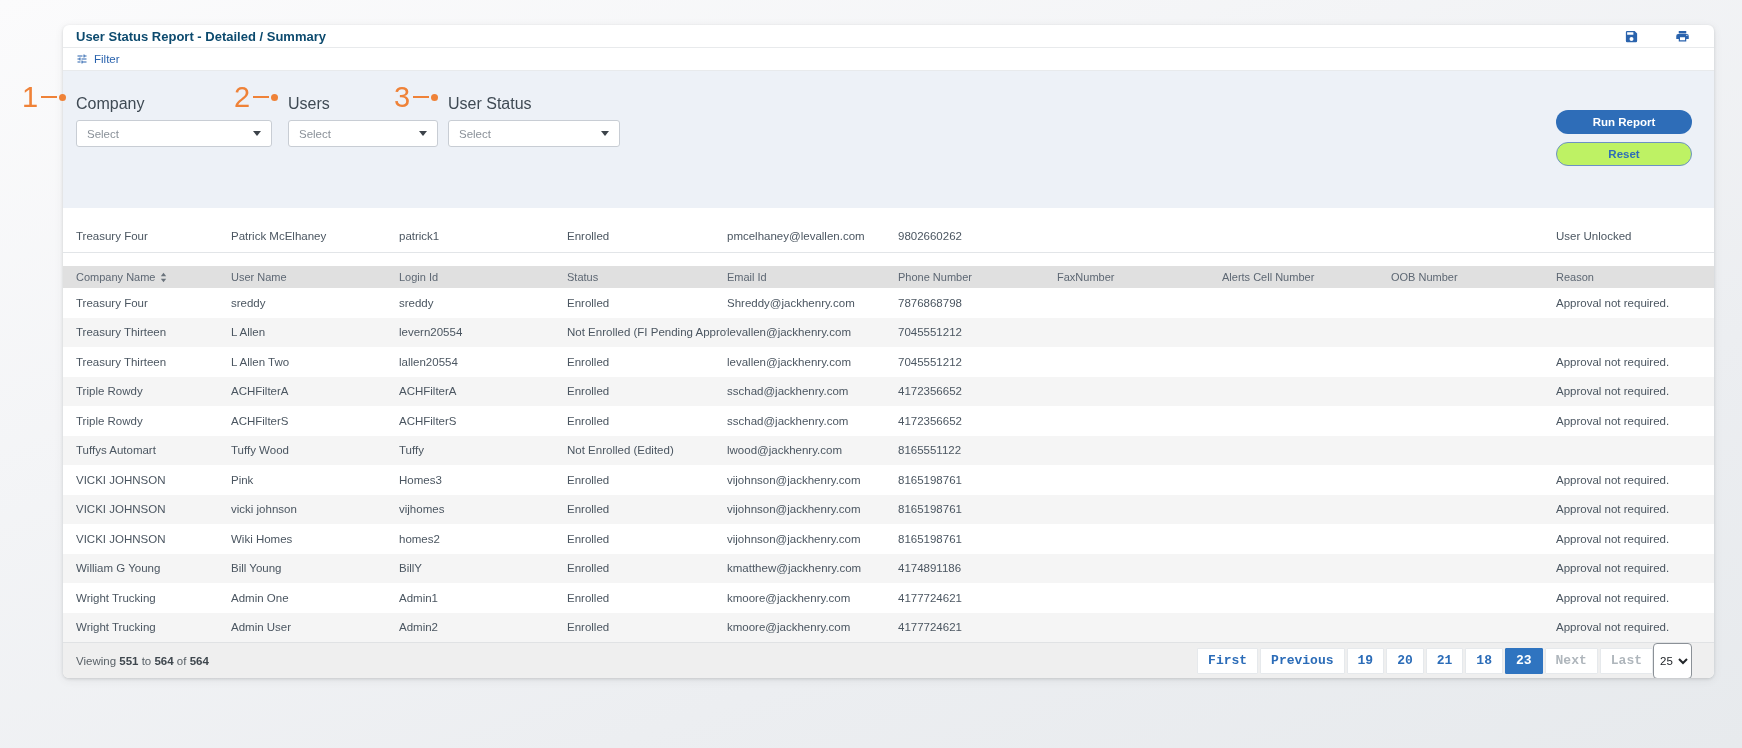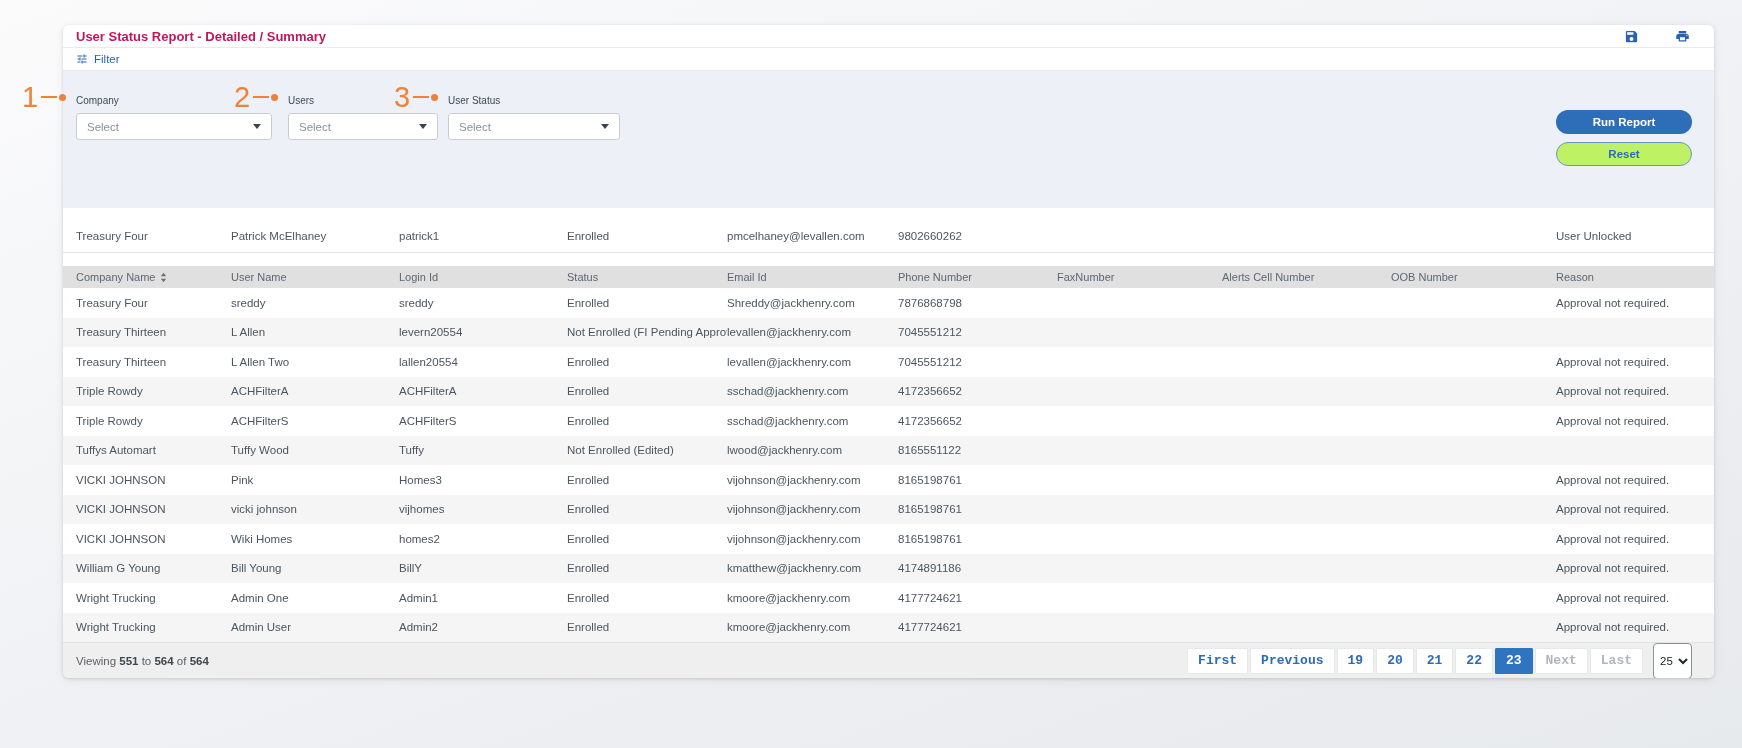--- a/index.html
+++ b/index.html
@@ -11,32 +11,32 @@
     overflow:hidden;
   }
   .card {
     position:absolute; left:63px; top:25px; width:1651px; height:653px;
     background:#fff; border-radius:6px;
     box-shadow:0 1px 3px rgba(60,64,67,.18), 0 2px 10px rgba(60,64,67,.08);
     display:flex; flex-direction:column; overflow:hidden;
   }
   
   .title-bar { height:23px; flex:0 0 23px; display:flex; align-items:center; padding:0 24px 0 13px; border-bottom:1px solid #e8eaec; }
-  .title { font-size:13px; font-weight:bold; color:#be185d; }
+  .title { font-size:13px; font-weight:bold; color:#0c4a6e; }
   .title-icons { margin-left:auto; display:flex; gap:36px; }
   .icon-btn { display:flex; align-items:center; cursor:pointer; }
   
   .filter-row { height:23px; flex:0 0 23px; display:flex; align-items:center; gap:6px; padding-left:13px; border-bottom:1px solid #e8eaec; color:#2a63ad; font-size:11.5px; }
   
   .filter-panel { height:137px; flex:0 0 137px; background:#edf1f7; position:relative; }
   .filter-group { position:absolute; top:24px; }
   .fg-company { left:13px; }
   .fg-users { left:225px; }
   .fg-status { left:385px; }
-  .filter-label { font-size:10px; color:#3f4a54; display:block; }
+  .filter-label { font-size:16px; color:#3f4a54; display:block; }
   .select-box { margin-top:7px; height:27px; background:#fff; border:1px solid #c8cdd4; border-radius:3px;
     display:flex; align-items:center; justify-content:space-between; padding:0 10px; cursor:pointer; }
   .fg-company .select-box { width:196px; }
   .fg-users .select-box { width:150px; }
   .fg-status .select-box { width:172px; }
   .select-value { font-size:11.5px; color:#8a9199; }
   .caret { width:0; height:0; border-left:4px solid transparent; border-right:4px solid transparent; border-top:5px solid #3c434a; }
   .btn { position:absolute; right:22px; width:136px; height:24px; border-radius:12px; display:flex; align-items:center; justify-content:center;
     font-size:11.5px; font-weight:bold; cursor:pointer; }
   .btn-run { top:39px; background:#2e6db8; color:#fff; }
@@ -55,21 +55,21 @@
   .td { overflow:hidden; white-space:nowrap; padding-right:8px; }
   
   .tfoot { height:36px; flex:0 0 36px; background:#efefef; border-top:1px solid #e0e2e4; display:flex; align-items:center; padding:0 22px 0 13px; }
   .viewing { font-size:11.5px; color:#5a6268; }
   .viewing b { color:#3f474e; }
   .pagination { margin-left:auto; display:flex; align-items:center; gap:2px; }
   .page-item { height:26px; min-width:30px; padding:0 10px; background:#fff; border:1px solid #e6e9ec;
     color:#2b6cb8; font-size:13px; font-weight:bold; display:flex; align-items:center; justify-content:center; cursor:pointer; border-radius:1px;font-family:Liberation Mono, monospace; }
   .page-item.active { background:#2f74c0; border-color:#2f74c0; color:#fff; }
   .page-item.disabled { color:#afb6bc; cursor:default; }
-  .page-size { margin-left:10px; height:36px; font-size:11.5px; font-family:"Liberation Sans",sans-serif;
+  .page-size { height:36px; font-size:11.5px; font-family:"Liberation Sans",sans-serif;
     color:#22262a; background:#fff; border:1px solid #8b9197; border-radius:4px; padding:0 2px; }
   
   .annotation { position:absolute; top:82px; height:30px; display:flex; align-items:center; z-index:5; }
   .ann-num { font-size:29px; font-weight:300; color:#ef8238; line-height:1; margin-right:3px; }
   .ann-line { width:16px; height:2px; background:#ef8238; margin-right:2px; }
   .ann-dot { width:7px; height:7px; border-radius:50%; background:#ef8238; }
   .ann-1 { left:22px; }
   .ann-2 { left:234px; }
   .ann-3 { left:394px; }
 </style>
@@ -334,21 +334,21 @@
       <b>564</b>
       <span>of</span>
       <b>564</b>
     </span>
     <div class="pagination">
         <div class="page-item">First</div>
         <div class="page-item">Previous</div>
         <div class="page-item">19</div>
         <div class="page-item">20</div>
         <div class="page-item">21</div>
-        <div class="page-item">22</div>
+        <div class="page-item">18</div>
         <div class="page-item active">23</div>
         <div class="page-item disabled">Next</div>
         <div class="page-item disabled">Last</div>
       </div>
     <select class="page-size"><option>25</option></select>
   </div>
 
 </div>
 
 </body></html>

